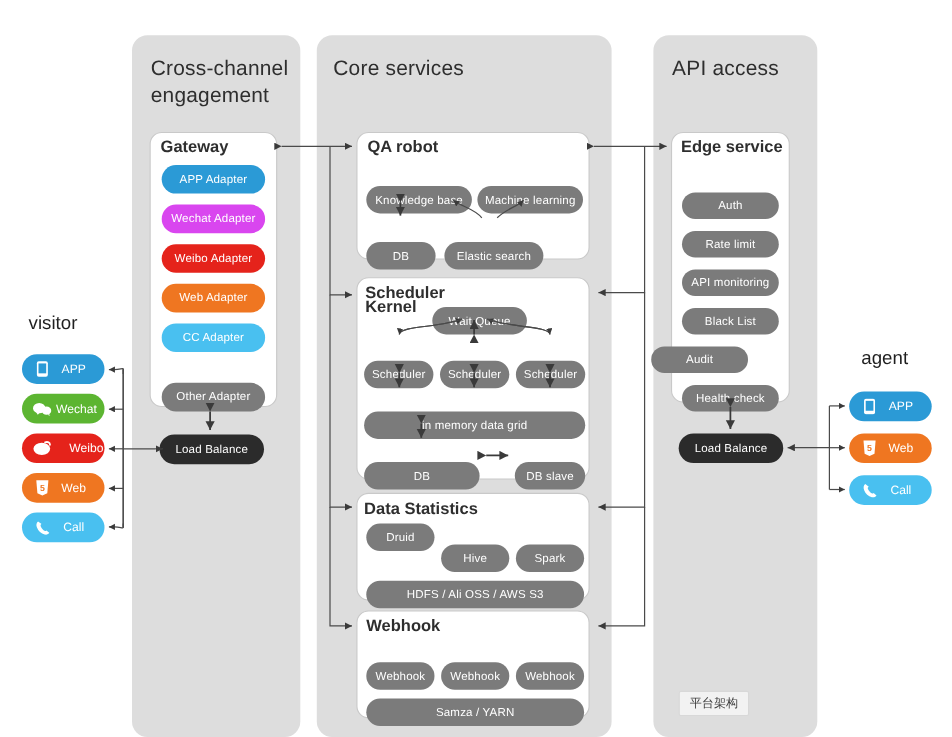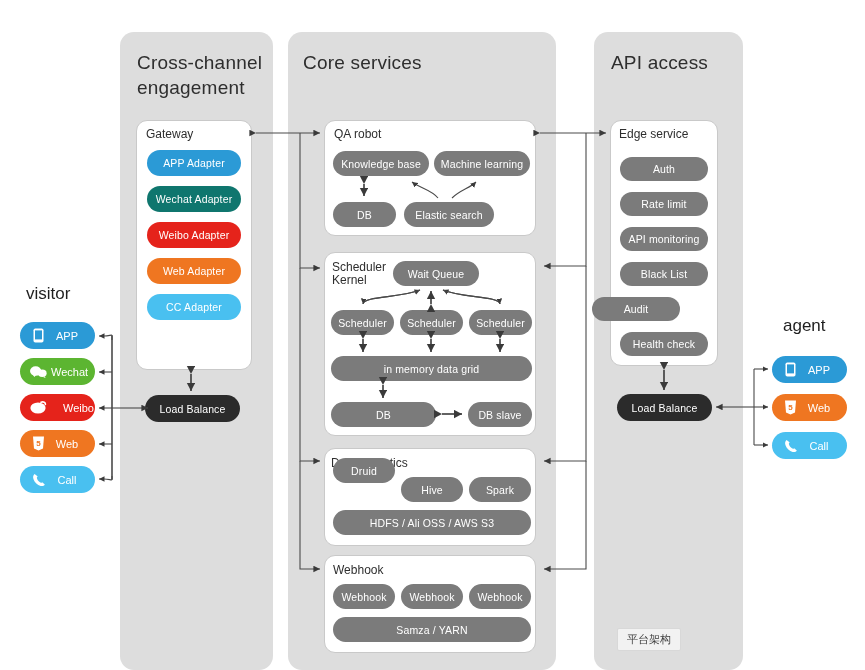--- a/index.html
+++ b/index.html
@@ -29,43 +29,43 @@
   
   .card{
     position:absolute;
     background:#ffffff;
     border:1px solid #c9c9c9;
     border-radius:11px;
     box-sizing:border-box;
   }
   .card-title{
     position:absolute;
-    font-size:12px;
+    font-size:15px;
     color:#2e2e2e;
-    font-weight:400;
+    font-weight:700;
     line-height:12.5px;
     white-space:pre-line;
   }
 
   
   .pill{
     position:absolute;
     box-sizing:border-box;
     display:flex;
     align-items:center;
     justify-content:center;
     border-radius:999px;
     color:#ffffff;
     font-size:10.5px;
     font-weight:400;
     letter-spacing:.15px;
     text-align:center;
     white-space:nowrap;
   }
-  .gray{background:#7b7b7b;}
+  .gray{background:#7b7b7b;margin-top:18px;}
   .dark{background:#2b2b2b;font-size:10.5px;}
 
   
   .chan{
     position:absolute;
     box-sizing:border-box;
     display:flex;
     align-items:center;
     border-radius:999px;
     color:#ffffff;
@@ -116,31 +116,34 @@
 engagement</div>
   <div class="panel-title" style="left:303px;top:50px;width:200px;">Core services</div>
   <div class="panel-title" style="left:611px;top:50px;width:130px;">API access</div>
 
   <div class="card" style="left:136px;top:120px;width:116px;height:250px;"></div>
   <div class="card-title" style="left:146px;top:128px;">Gateway</div>
 
   <div class="pill" style="left:147px;top:150px;width:94px;height:26px;background:#2b9ad6;">
     <span>APP Adapter</span>
   </div>
-  <div class="pill" style="left:147px;top:186px;width:94px;height:26px;background:#0f766e;">
+  <div class="pill" style="left:147px;top:186px;width:94px;height:26px;background:#d946ef;">
     <span>Wechat Adapter</span>
   </div>
   <div class="pill" style="left:147px;top:222px;width:94px;height:26px;background:#e5231b;">
     <span>Weibo Adapter</span>
   </div>
   <div class="pill" style="left:147px;top:258px;width:94px;height:26px;background:#ef7621;">
     <span>Web Adapter</span>
   </div>
   <div class="pill" style="left:147px;top:294px;width:94px;height:26px;background:#49c0f0;">
     <span>CC Adapter</span>
+  </div>
+  <div class="pill gray" style="left:147px;top:330px;width:94px;height:26px;">
+    <span>Other Adapter</span>
   </div>
 
   <div class="pill dark" style="left:145px;top:395px;width:95px;height:27px;">
     <span>Load Balance</span>
   </div>
 
   <div class="card" style="left:324px;top:120px;width:212px;height:116px;"></div>
   <div class="card-title" style="left:334px;top:128px;">QA robot</div>
   <div class="pill gray" style="left:333px;top:151px;width:96px;height:25px;">
     <span>Knowledge base</span>

